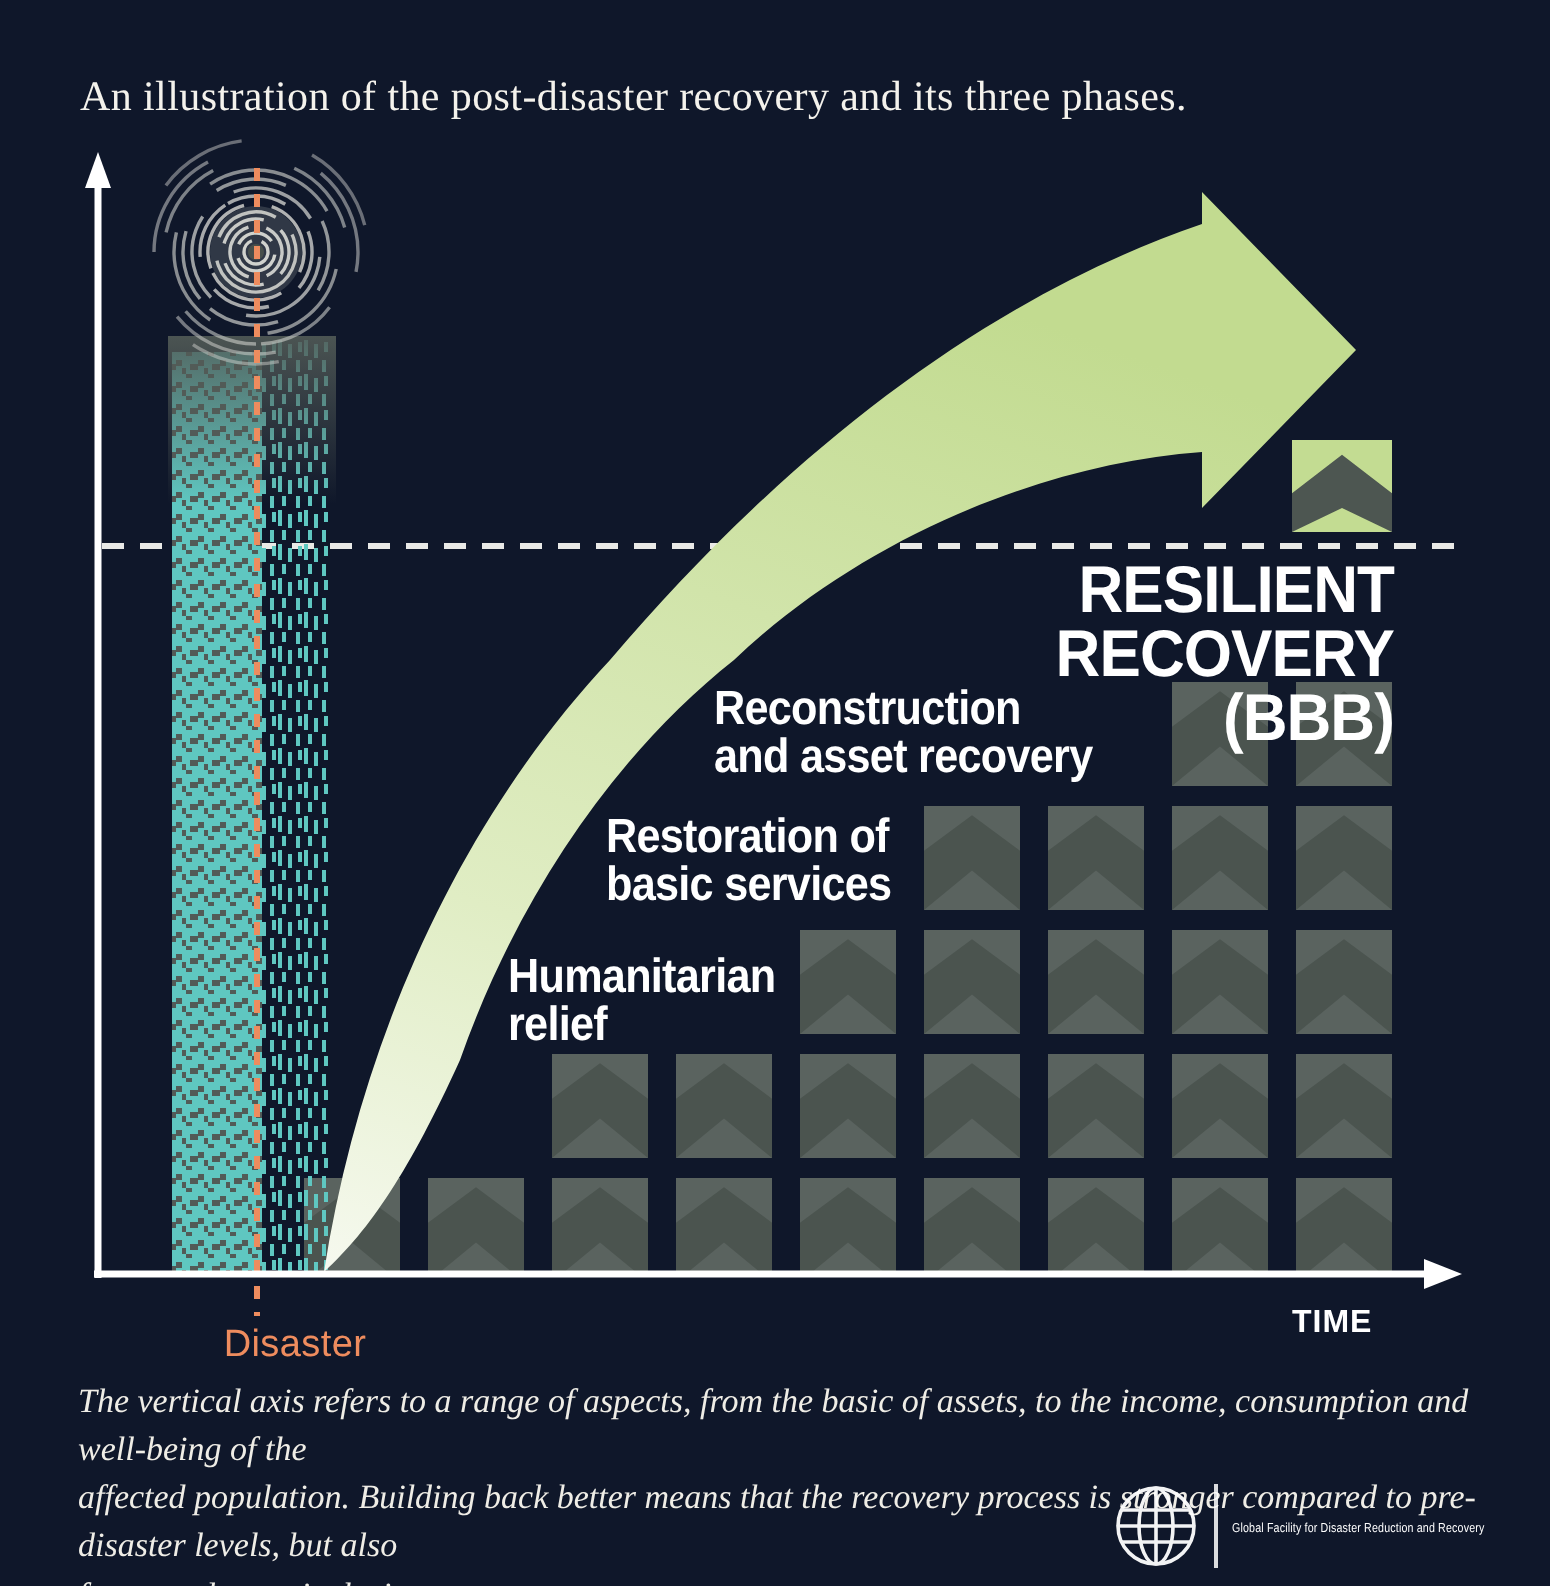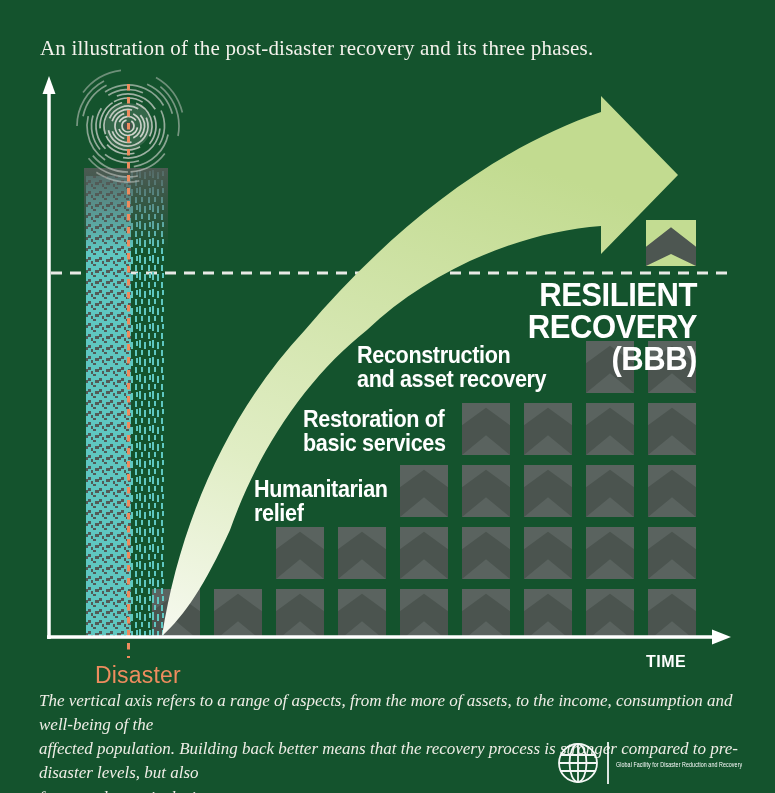--- a/index.html
+++ b/index.html
@@ -1,16 +1,16 @@
 <!DOCTYPE html>
 <html><head>
 <meta charset="utf-8">
 <style>
   html,body{margin:0;padding:0;background:#2f3734;}
-  #app{position:relative;width:775px;height:793px;background:#14532d;overflow:hidden;
+  #app{position:relative;width:775px;height:793px;background:#0f172a;overflow:hidden;
        font-family:"Liberation Sans",sans-serif;}
   [data-name]{box-sizing:border-box;}
 
   .title{position:absolute;left:40px;top:36px;color:#f4f2ec;
          font-family:"Liberation Serif",serif;font-size:21px;letter-spacing:.2px;}
 
   
   .tiles{position:absolute;inset:0;clip-path:inset(0 0 155px 0);}
   .tile{position:absolute;width:48px;height:52px;background:#5a635f;}
   .tile .chev{position:absolute;inset:0;background:#4b544f;
@@ -28,22 +28,22 @@
   .ph-humanitarian{left:254px;top:477px;}
   .ph-restoration{left:303px;top:407px;}
   .ph-reconstruction{left:357px;top:343px;}
 
   .resilient{position:absolute;right:78px;top:279px;text-align:right;color:#fff;
       font-weight:bold;font-size:33px;line-height:32px;letter-spacing:-.5px;
       transform:scaleX(.94);transform-origin:100% 0;white-space:nowrap;}
 
   .time{position:absolute;left:646px;top:653px;color:#fff;font-weight:bold;
         font-size:16px;letter-spacing:.5px;}
-  .disaster{position:absolute;left:95px;top:662px;width:105px;text-align:left;
-        color:#ee8c5e;font-size:23px;letter-spacing:.2px;}
+  .disaster{position:absolute;left:95px;top:662px;width:105px;text-align:center;
+        color:#ee8c5e;font-size:19px;letter-spacing:.2px;}
 
   .footer{position:absolute;left:39px;top:689px;width:710px;color:#efede6;
         font-family:"Liberation Serif",serif;font-style:italic;font-size:17px;line-height:1.42;}
 
   .logo{position:absolute;left:556px;top:741px;display:flex;align-items:center;gap:7px;}
   .logo .divider{width:2px;height:42px;background:rgba(255,255,255,.85);}
   .logo .brand{color:#fff;font-weight:bold;font-size:36px;line-height:32px;letter-spacing:.5px;}
   .logo .tagline{color:#fff;font-size:6.5px;letter-spacing:.1px;margin-top:2px;
         transform:scaleX(.82);transform-origin:0 50%;white-space:nowrap;}
 </style>
@@ -230,21 +230,21 @@
   <div class="resilient" data-name="resilient-recovery-label">
     <div data-name="resilient-line">RESILIENT</div>
     <div data-name="resilient-line">RECOVERY</div>
     <div data-name="resilient-line">(BBB)</div>
   </div>
 
   <div class="time" data-name="time-axis-label">TIME</div>
   <div class="disaster" data-name="disaster-label">Disaster</div>
 
   <div class="footer" data-name="footnote">
-    <div data-name="footnote-line">The vertical axis refers to a range of aspects, from the more of assets, to the income, consumption and well-being of the</div>
+    <div data-name="footnote-line">The vertical axis refers to a range of aspects, from the basic of assets, to the income, consumption and well-being of the</div>
     <div data-name="footnote-line">affected population. Building back better means that the recovery process is stronger compared to pre-disaster levels, but also</div>
     <div data-name="footnote-line">faster and more inclusive.</div>
   </div>
 
   <div class="logo" data-name="gfdrr-logo">
     <svg width="44" height="44" viewBox="0 0 44 44" data-name="globe-icon">
       <g stroke="#fff" fill="none" stroke-width="1.8" opacity=".95">
         <circle cx="22" cy="22" r="19"></circle>
         <ellipse cx="22" cy="22" rx="8.5" ry="19"></ellipse>
         <line x1="22" y1="3" x2="22" y2="41"></line>

